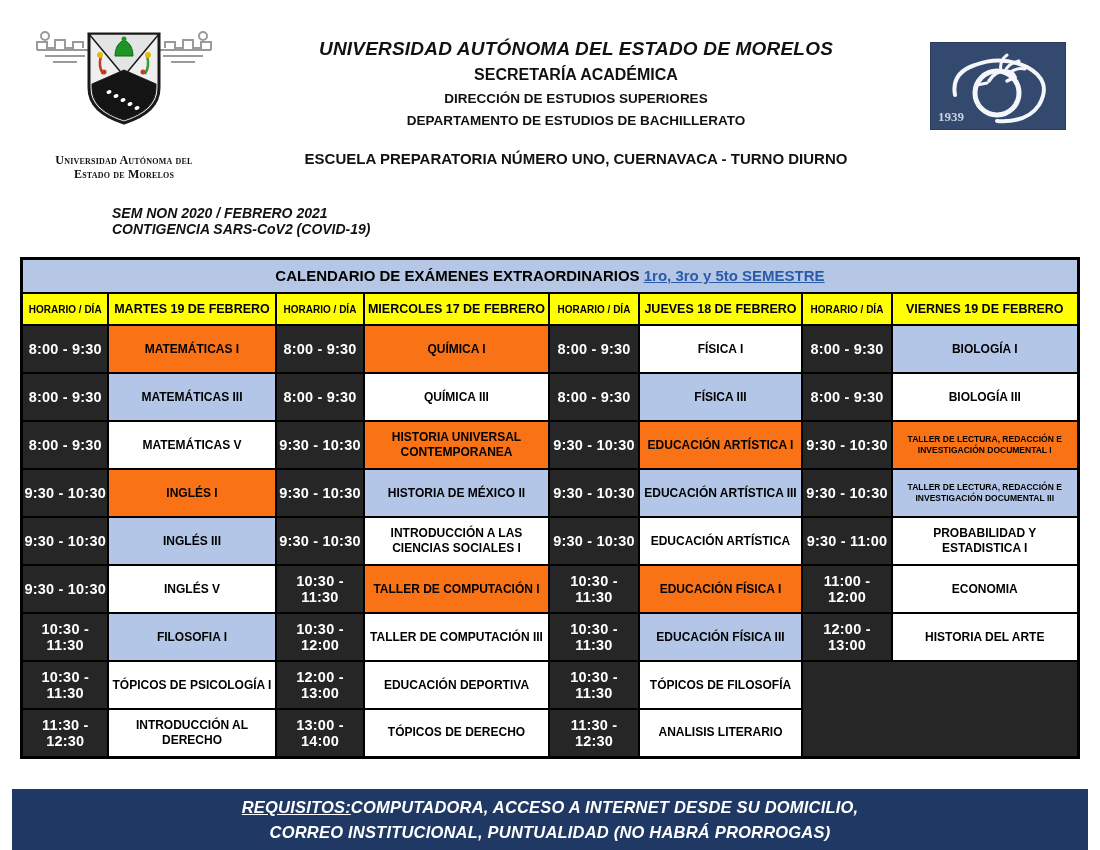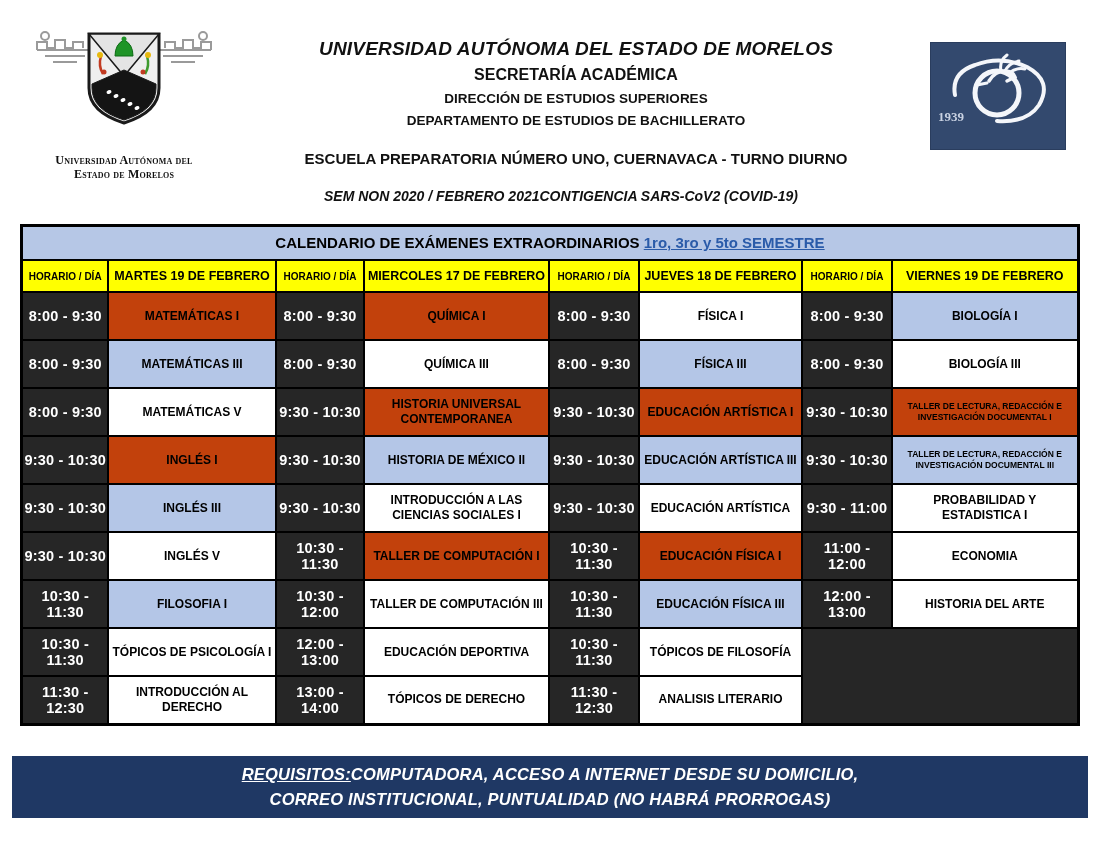--- a/index.html
+++ b/index.html
@@ -16,27 +16,27 @@
     font-family:"Liberation Serif", serif; font-variant:small-caps; font-weight:700;
     font-size:12px; line-height:1.15; color:#111; margin-top:2px; letter-spacing:.2px;
   }
   .header-center { flex:1; text-align:center; padding-top:12px; color:#111; }
   .ht1 { font-size:19px; font-weight:700; font-style:italic; letter-spacing:.2px; }
   .ht2 { font-size:16px; font-weight:700; margin-top:6px; }
   .ht3 { font-size:13.5px; font-weight:700; margin-top:7px; }
   .ht4 { font-size:13.5px; font-weight:700; margin-top:7px; }
   .ht5 { font-size:15px; font-weight:700; margin-top:22px; }
   .logo-right { width:152px; padding-top:16px; }
-  .venados-box { width:136px; height:108px; background:#33496e; position:relative; border:1px solid #2a3d5e; }
+  .venados-box { width:136px; height:88px; background:#33496e; position:relative; border:1px solid #2a3d5e; }
 
   
   .sub-header {
     display:flex; justify-content:center; align-items:baseline;
-    padding:0 90px 0 112px; margin-top:6px;
-    font-size:14px; font-weight:700; font-style:italic; color:#111;
+    padding:0 90px 0 112px; margin-top:23px;
+    font-size:14px; font-weight:700; font-style:italic; color:#111;flex-direction:column;
   }
 
   
   table.calendar {
     width:866px; margin:20px auto 0; border-collapse:collapse; table-layout:fixed;
     border:3px solid #000000;
   }
   table.calendar th, table.calendar td {
     border:2px solid #000; text-align:center; vertical-align:middle; overflow:hidden;
   }
@@ -57,21 +57,21 @@
     color:#fff; text-align:center; font-weight:700; font-style:italic;
     font-size:16.5px; line-height:1.55; padding-top:6px; letter-spacing:.2px;
   }
   .footer-banner .req { text-decoration:underline; }
 </style>
 <style>
   tr.title-row th { background:#b6c7e6; }
   tr.title-row .hl { color:#2a5ba9; }
   tr.cols th { background:#ffff00; }
   td.time, td.empty { background:#262626; }
-  td.subject.green { background:#c2410c; }
+  td.subject.green { background:#f97316; }
   td.subject.blue { background:#b4c6e7; }
   td.subject.white { background:#ffffff; }
   .footer-banner { background:#1f3864; }
   .venados-box { background:#33496e; }
 </style></head>
 <body>
 
 <div class="page">
 
   <header class="doc-header">

